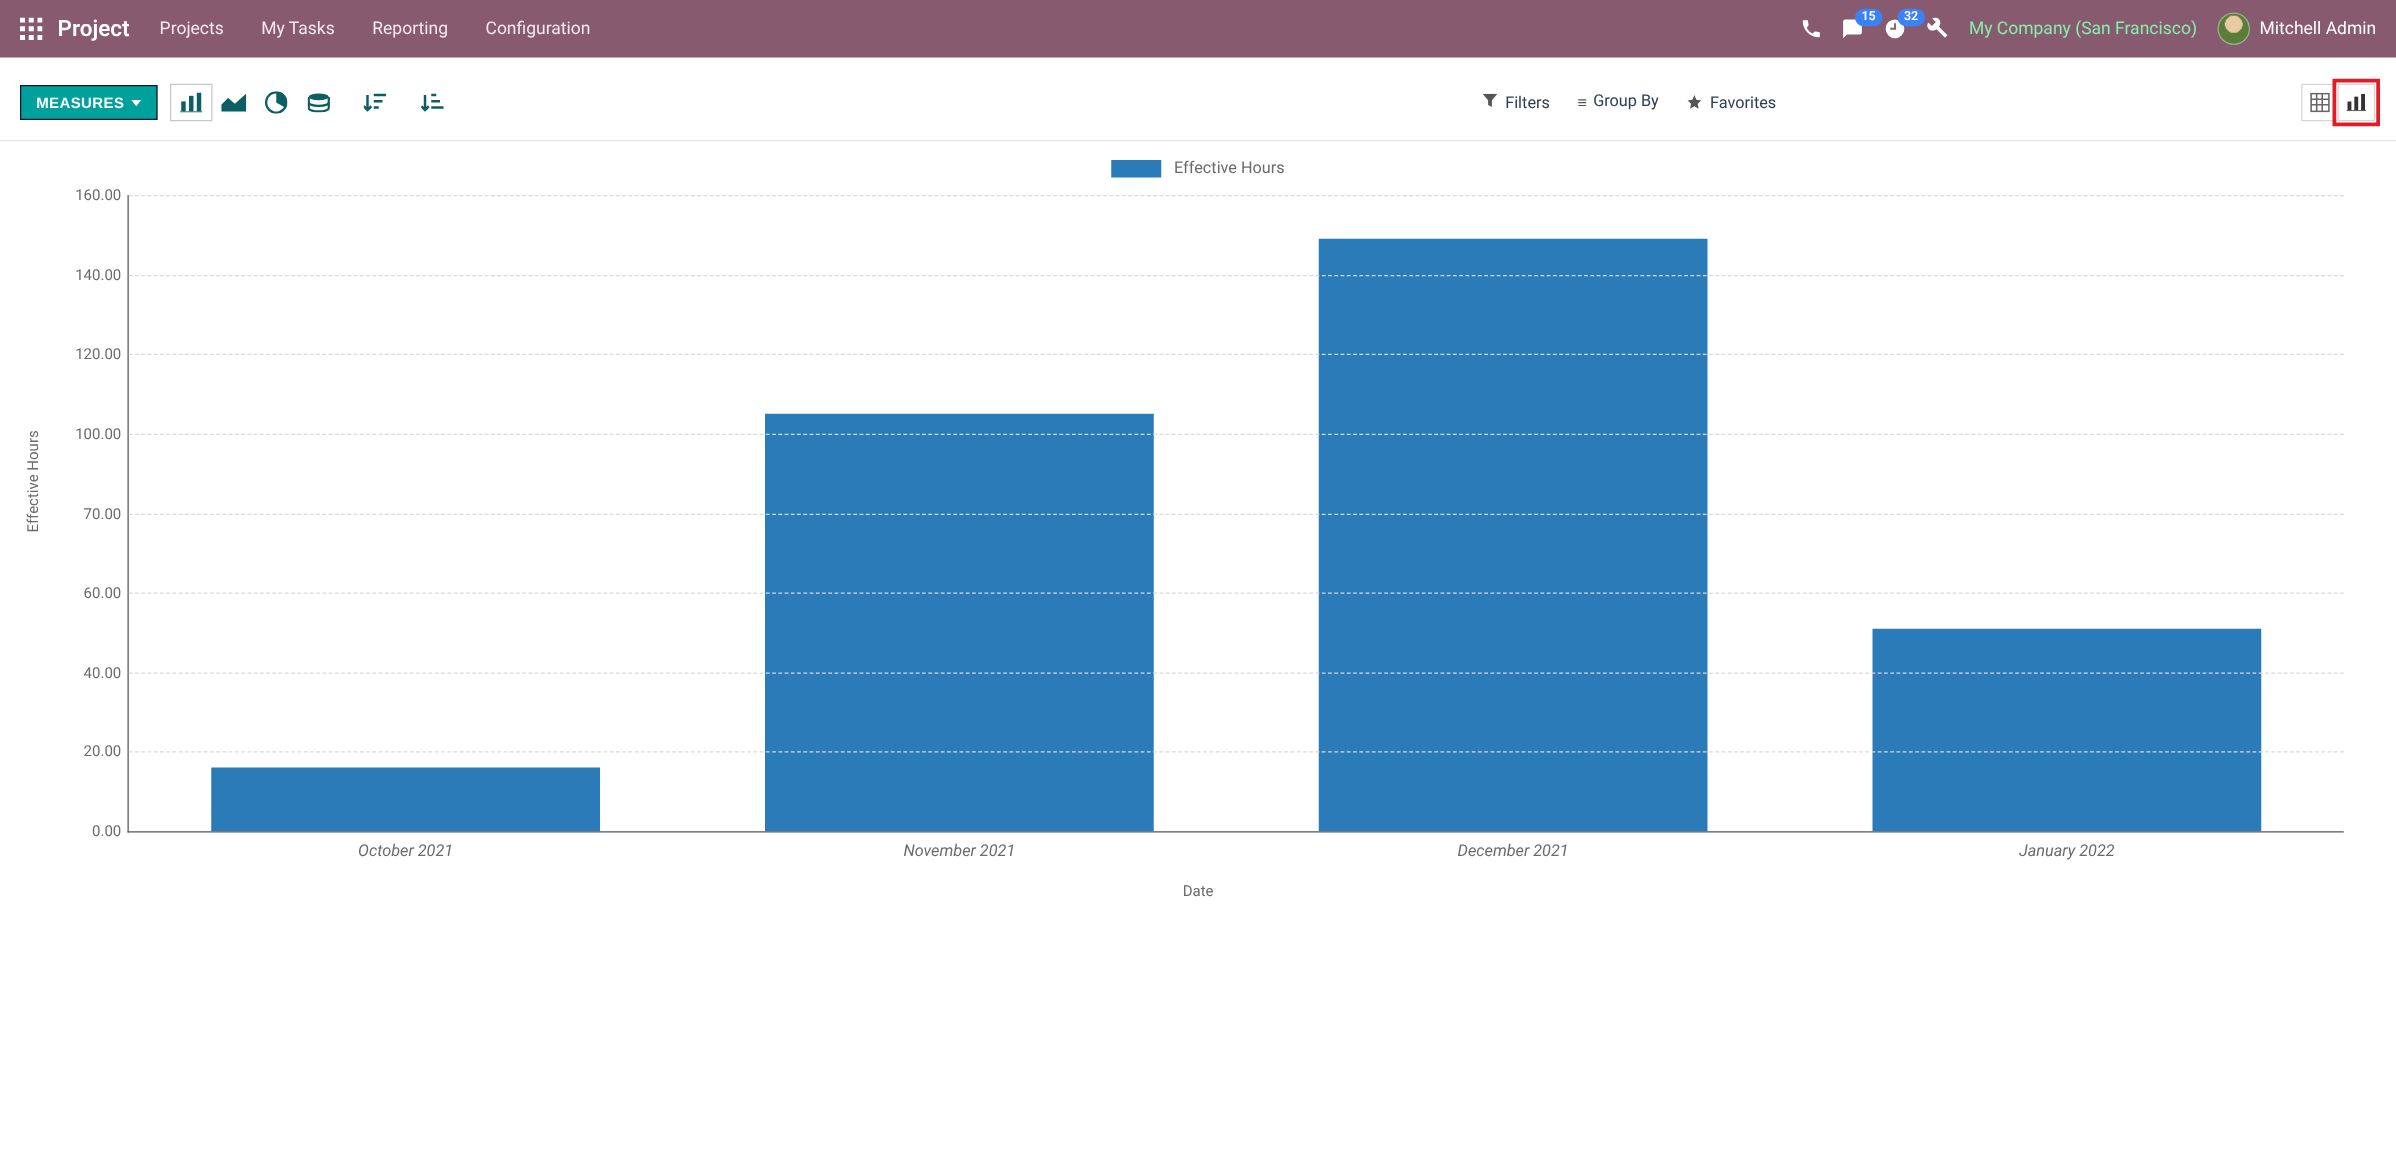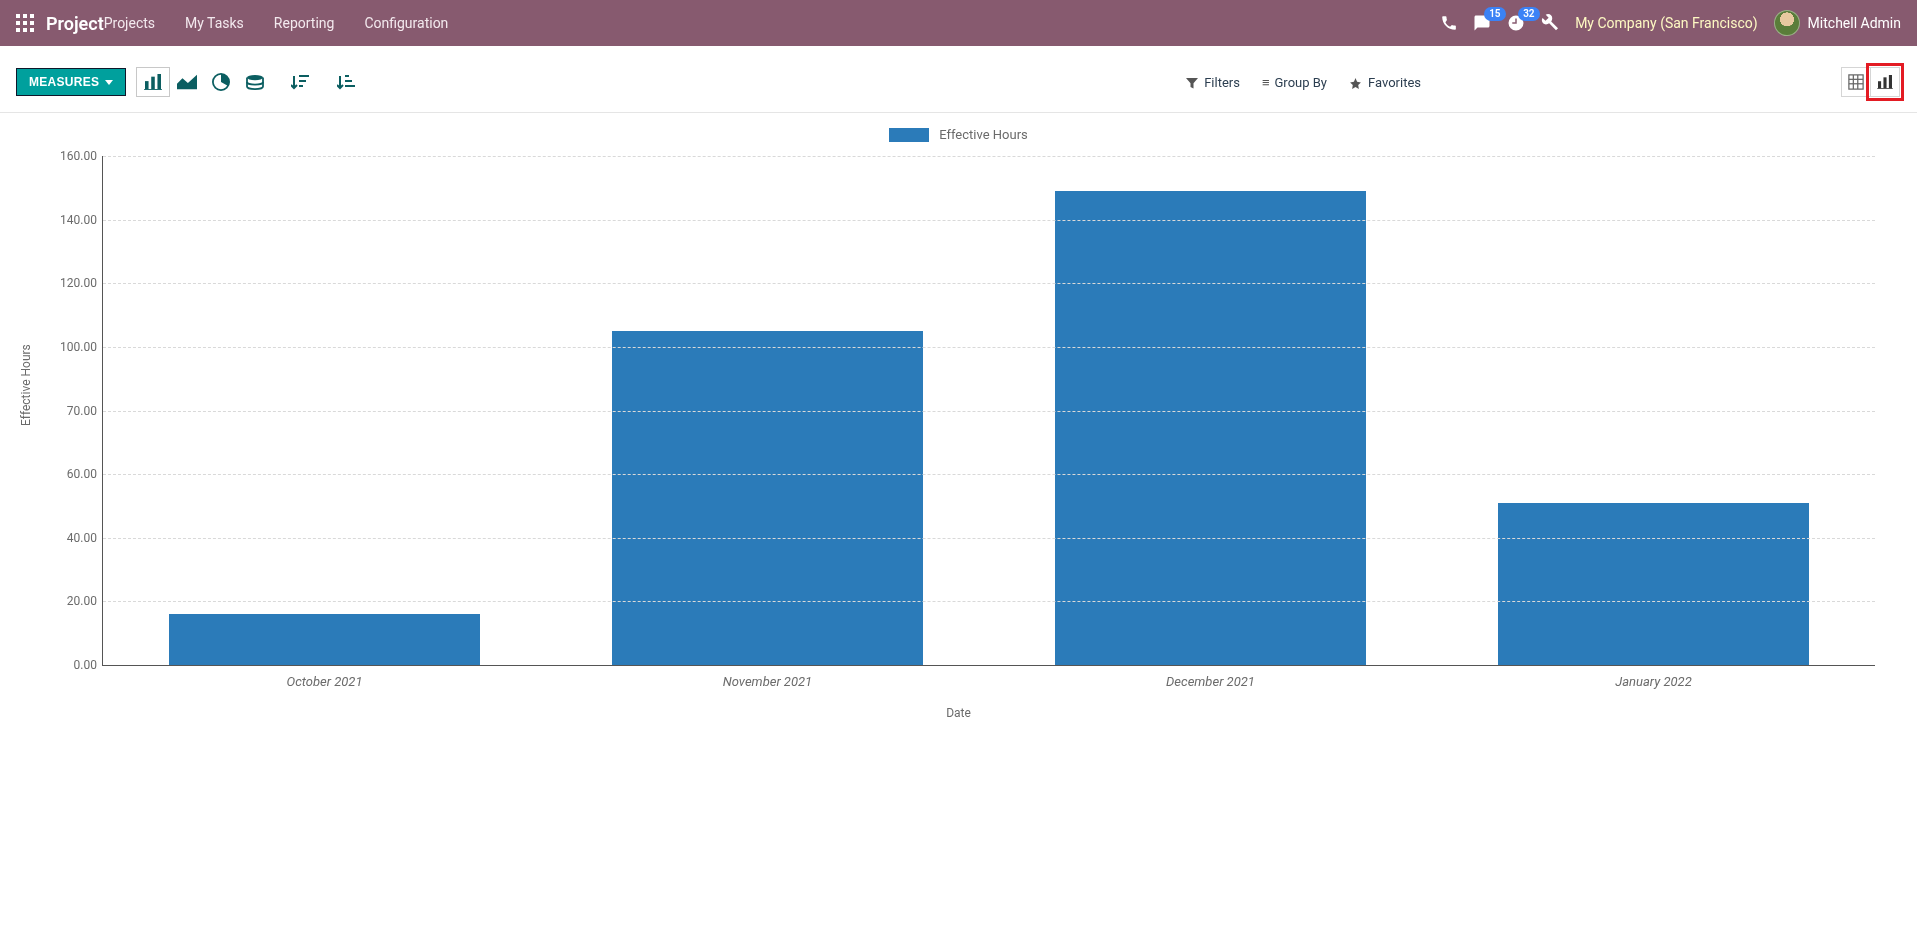--- a/index.html
+++ b/index.html
@@ -2,28 +2,28 @@
 <html><head>
 <meta charset="utf-8">
 <style>
   * { box-sizing: border-box; margin: 0; padding: 0; }
   body { font-family: -apple-system, BlinkMacSystemFont, "Segoe UI", Roboto, Helvetica, Arial, sans-serif; font-size: 13px; color: #374151; background: #fff; }
 
   
   .topnav { background: #875a6f; color: #fff; height: 46px; display: flex; align-items: center; padding: 0 16px; }
   .topnav .apps-icon { width: 18px; height: 18px; margin-right: 12px; }
   .topnav .apps-icon svg { display: block; }
-  .brand { font-size: 18px; font-weight: 600; }
+  .brand { font-size: 18px; font-weight: 600; margin-right: 24px; }
   .nav-items { display: flex; gap: 30px; }
   .nav-items a { color: #f3e9ee; text-decoration: none; font-size: 14px; cursor: pointer; }
   .nav-spacer { flex: 1; }
   .nav-right { display: flex; align-items: center; gap: 16px; }
   .nav-right .ic { position: relative; display: inline-flex; align-items: center; cursor: pointer; }
   .badge { position: absolute; top: -7px; left: 11px; background: #3b82f6; color: #fff; border-radius: 9px; font-size: 10px; padding: 0 5px; line-height: 14px; font-weight: 600; }
-  .company { font-size: 14px; color: #fef9c3; }
+  .company { font-size: 14px; color: #86efac; }
   .user { display: flex; align-items: center; gap: 8px; font-size: 14px; justify-content: space-between; }
   .avatar { width: 26px; height: 26px; border-radius: 50%; background: radial-gradient(circle at 50% 35%, #e8c9a0 0 35%, #5a7d3a 36% 100%); border: 1px solid rgba(255,255,255,.4); }
 
   
   .cp { padding: 10px 16px 6px 16px; }
   .cp-row1 { display: flex; align-items: center; }
   .breadcrumb { font-size: 18px; color: #5f5f5f; }
   .breadcrumb a { color: #00737a; text-decoration: none; }
   .breadcrumb .sep { color: #888; margin: 0 4px; }
   .search-wrap { margin-left: auto; width: 50%; display: flex; align-items: center; border-bottom: 1px solid #d0d0d0; padding: 4px 2px; }
@@ -36,21 +36,21 @@
 
   .chart-type-group { display: inline-flex; margin-left: 10px; }
   .ct-btn { width: 34px; height: 30px; border: 1px solid transparent; display: inline-flex; align-items: center; justify-content: center; cursor: pointer; color: #0b5e61; }
   .ct-btn.active { border-color: #c8c8c8; background: #fff; }
   .ct-btn svg { display: block; }
 
   .sort-group { display: inline-flex; margin-left: 14px; gap: 18px; }
   .sort-group .ct-btn { width: 28px; }
 
   .search-filters { margin-left: auto; display: flex; gap: 22px; align-items: center; padding-right: 420px; }
-  .sf-item { display: inline-flex; align-items: flex-end; gap: 6px; color: #2c3e50; font-size: 13px; cursor: pointer; }
+  .sf-item { display: inline-flex; align-items: flex-start; gap: 6px; color: #2c3e50; font-size: 13px; cursor: pointer; }
   .sf-item svg, .sf-item .gicon { color: #555; }
 
   .view-switch { display: inline-flex; border: 1px solid transparent; }
   .vs-btn { width: 30px; height: 30px; display: inline-flex; align-items: center; justify-content: center; border: 1px solid #d5d5d5; background: #fff; cursor: pointer; color: #555; margin-left: -1px; }
   .vs-btn.active { outline: 3px solid #e31b23; outline-offset: 1px; color: #333; }
 
   .hr { height: 1px; background: #e5e5e5; margin-top: 8px; }
 
   
   .chart-wrap { padding: 8px 12px 16px 12px; }

